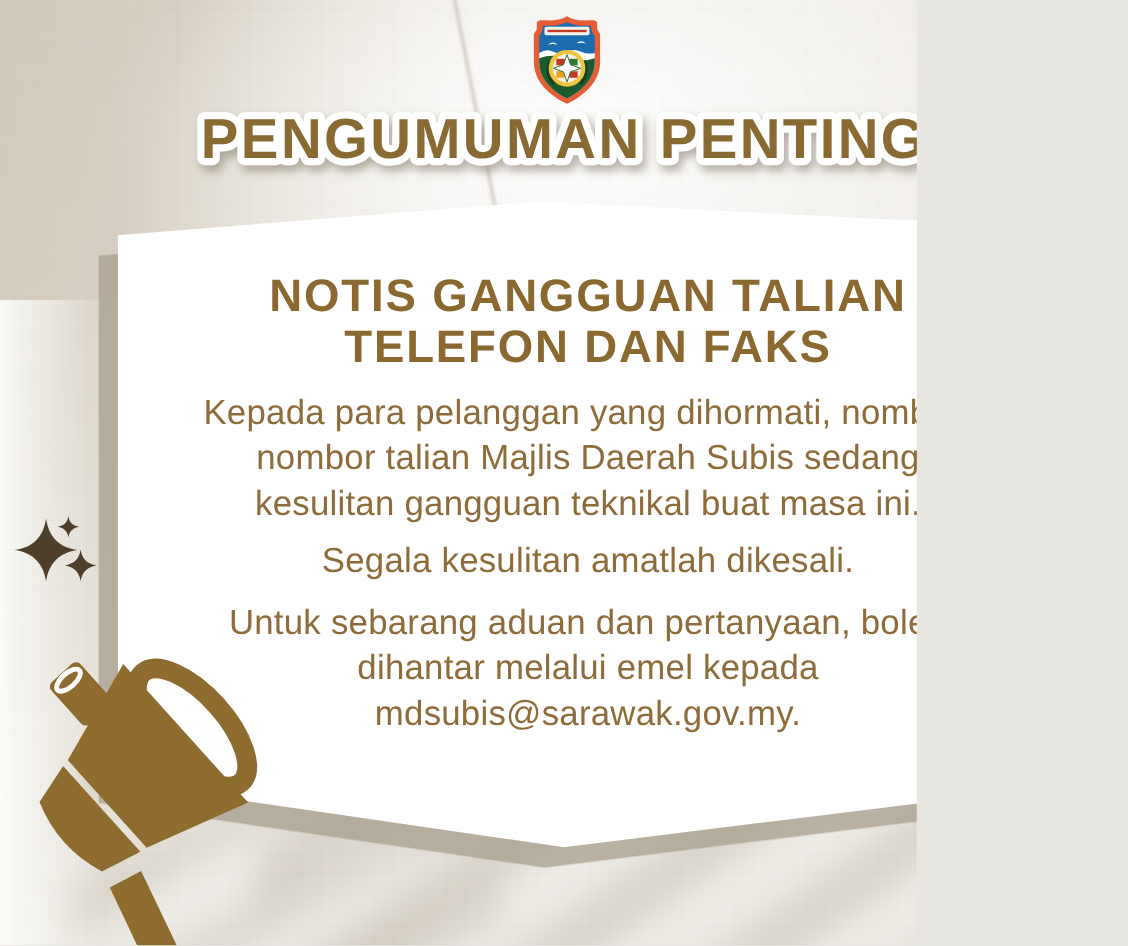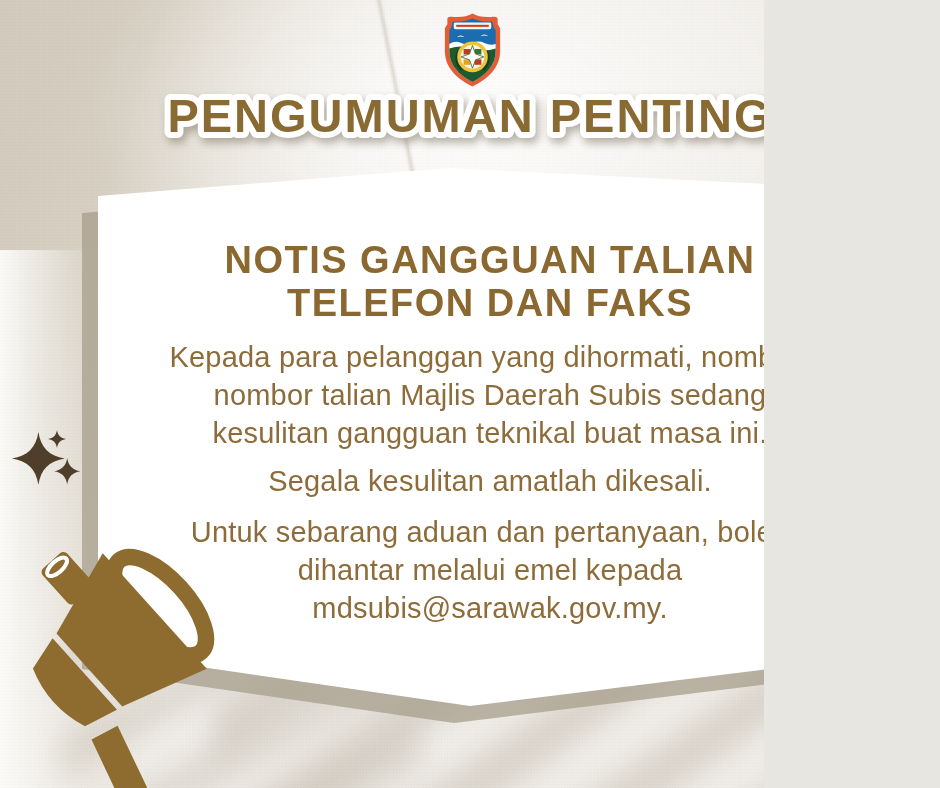--- a/index.html
+++ b/index.html
@@ -71,21 +71,21 @@
     position:absolute;left:98px;top:168px;
     filter:drop-shadow(-16px 17px 0 var(--card-shadow,rgba(167,157,139,.75)));
   }
   .card{
     width:784px;height:538px;background:var(--card-white,#ffffff);
     clip-path:polygon(0 28px,352px 0,784px 22px,784px 487px,372px 538px,0 484px);
     text-align:center;
   }
   .card-content{padding-top:58px;}
   .notice-heading{
-    margin:13px;white-space:pre-line;
+    margin:0;white-space:pre-line;
     font-size:38px;font-weight:700;line-height:1.12;letter-spacing:1.5px;
     color:var(--accent-brown,#8a682f);
   }
   .notice-par{
     margin:0 auto;white-space:pre-line;max-width:730px;
     font-size:29px;line-height:1.31;letter-spacing:.2px;
     color:var(--body-brown,#8d6c3a);
   }
   .notice-par.p1{margin-top:15px;}
   .notice-par.p2{margin-top:13px;}

